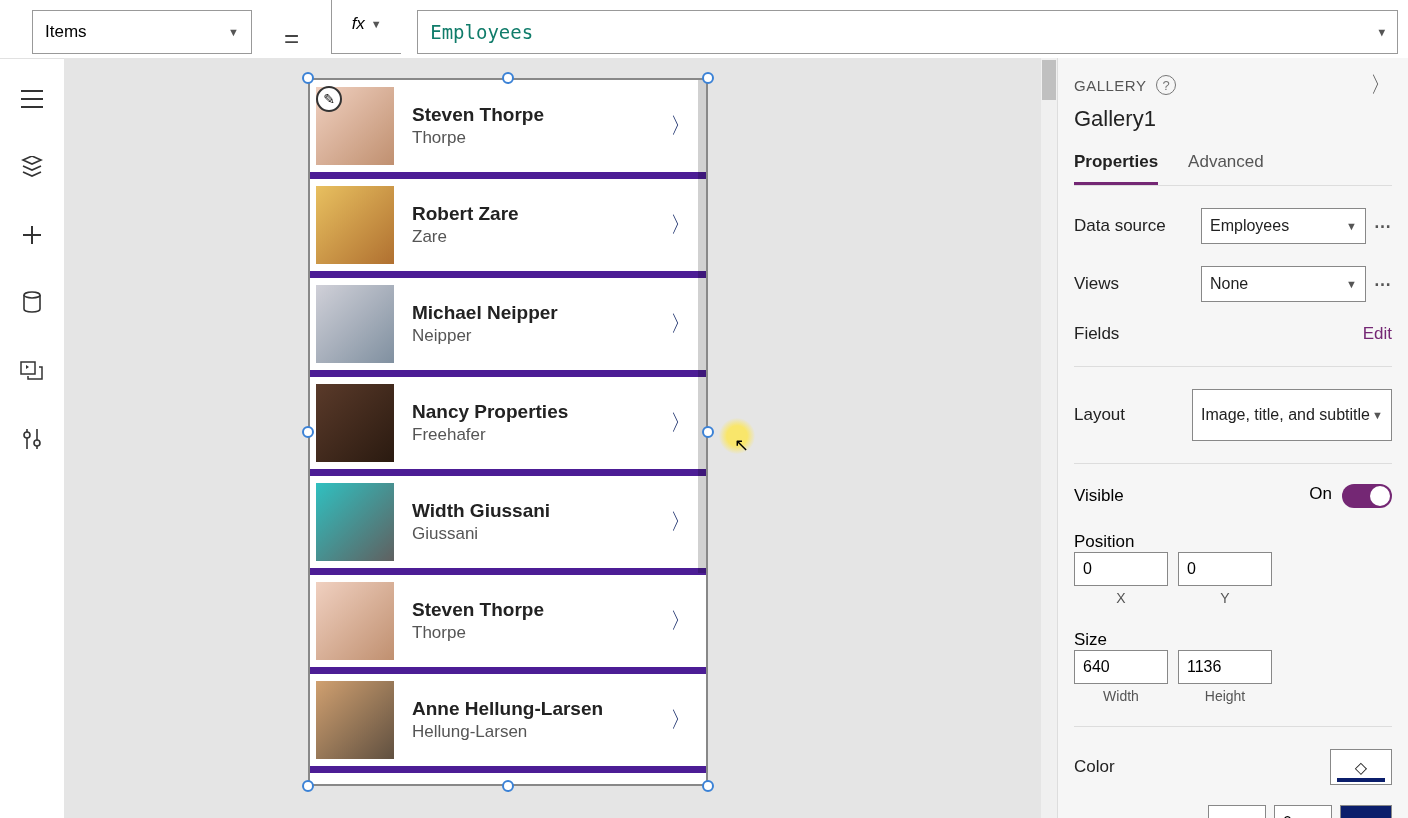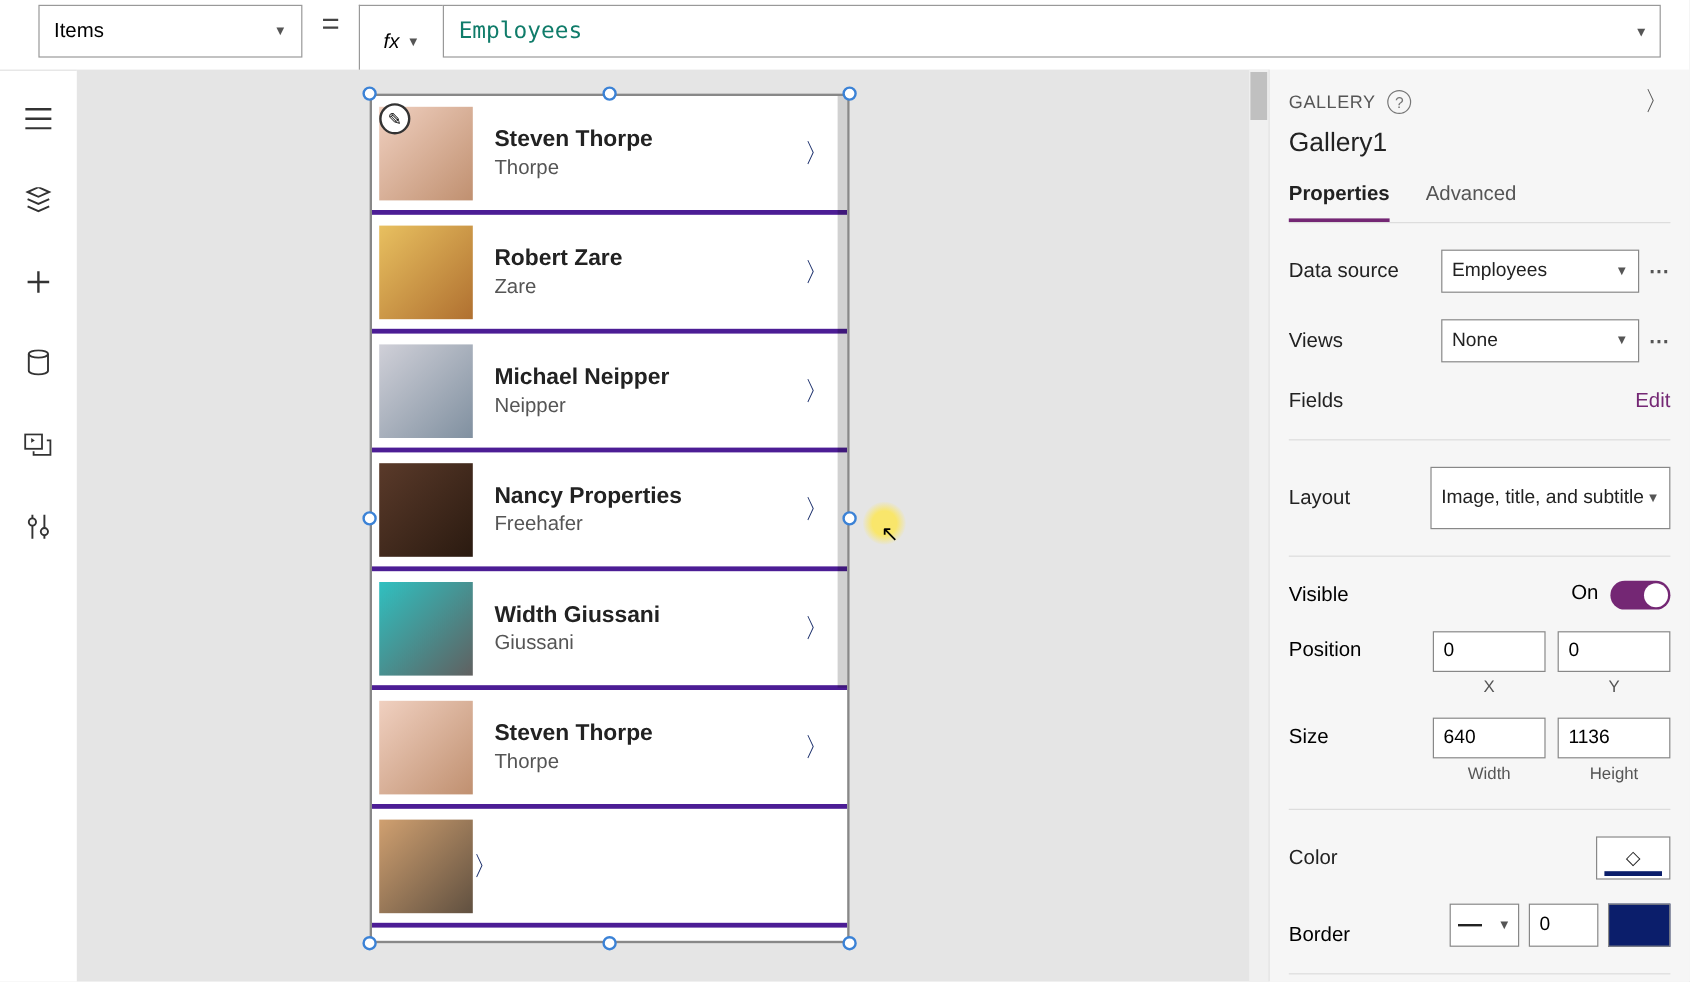--- a/index.html
+++ b/index.html
@@ -1,19 +1,19 @@
 <!DOCTYPE html>
 <html><head>
 <meta charset="utf-8">
 <style>
 * { box-sizing: border-box; margin: 0; padding: 0; }
 body { font-family: "Segoe UI", sans-serif; background: #fff; width: 1408px; height: 818px; overflow: hidden; position: relative; }
 
 
-.formula-bar { display: flex; align-items: flex-start; height: 58px; padding: 4px 24px 4px 32px; }
+.formula-bar { display: flex; align-items: flex-end; height: 58px; padding: 4px 10px 4px 32px; gap: 16px; }
 .prop-dropdown { width: 220px; height: 44px; border: 1px solid #999; display: flex; align-items: center; padding: 0 12px; justify-content: space-between; cursor: pointer; font-size: 17px; }
 .equals { font-size: 26px; color: #444; margin: 0 16px; }
 .fx-box { width: 70px; height: 61px; border: 1px solid #999; border-right: none; display: flex; align-items: center; justify-content: center; gap: 6px; cursor: pointer; }
 .fx-label { font-style: italic; font-size: 17px; font-weight: 500; }
 .formula-input { flex: 1; height: 44px; border: 1px solid #999; display: flex; align-items: center; padding: 0 12px; font-family: Consolas, monospace; font-size: 19px; color: #107c6a; justify-content: space-between; }
 .formula-text { color: #107c6a; }
 
 
 .main { display: flex; height: 760px; }
 .left-rail { width: 64px; background: #fff; border-top: 1px solid #e1e1e1; display: flex; flex-direction: column; align-items: center; padding-top: 28px; gap: 44px; }
@@ -30,21 +30,21 @@
 .sh-tc { top: -6px; left: calc(50% - 6px); }
 .sh-tr { top: -6px; right: -6px; }
 .sh-ml { top: calc(50% - 6px); left: -6px; }
 .sh-mr { top: calc(50% - 6px); right: -6px; }
 .sh-bl { bottom: -6px; left: -6px; }
 .sh-bc { bottom: -6px; left: calc(50% - 6px); }
 .sh-br { bottom: -6px; right: -6px; }
 .gallery { width: 100%; height: 100%; border: 2px solid #888; background: #fff; overflow: hidden; position: relative; }
 .edit-pencil { position: absolute; top: 6px; left: 6px; width: 26px; height: 26px; border: 2px solid #333; border-radius: 50%; background: #fff; display: flex; align-items: center; justify-content: center; z-index: 5; font-size: 14px; }
 .gallery-inner { height: 100%; overflow: hidden; }
-.gallery-item { height: 99px; border-bottom: 4px solid #4c1d95; display: flex; align-items: center; padding: 0 14px 0 6px; }
+.gallery-item { height: 99px; border-bottom: 7px solid #4c1d95; display: flex; align-items: center; padding: 0 14px 0 6px; }
 .avatar { width: 78px; height: 78px; background: linear-gradient(135deg,#c9b89a,#8a7a5e); flex-shrink: 0; }
 .av1 { background: linear-gradient(135deg,#f0d0c0,#c09070); }
 .av2 { background: linear-gradient(135deg,#e8c060,#b07030); }
 .av3 { background: linear-gradient(135deg,#d0d0d8,#8090a0); }
 .av4 { background: linear-gradient(135deg,#5a3a2a,#2a1a10); }
 .av5 { background: linear-gradient(135deg,#30c0c0,#606060); }
 .av6 { background: linear-gradient(135deg,#f0d0c0,#c09070); }
 .av7 { background: linear-gradient(135deg,#d0a070,#605040); }
 .gi-text { flex: 1; padding-left: 18px; }
 .gi-title { font-size: 19px; font-weight: 600; color: #222; }
@@ -75,21 +75,21 @@
 .ellipsis { margin-left: 8px; color: #555; letter-spacing: 1px; cursor: pointer; font-weight: bold; }
 .edit-link { color: #742774; font-size: 17px; cursor: pointer; }
 
 .divider { height: 1px; background: #ddd; margin-top: 22px; }
 
 .toggle-row { display: flex; align-items: center; justify-content: space-between; margin-top: 20px; font-size: 17px; }
 .toggle-right { display: flex; gap: 10px; }
 .toggle { width: 50px; height: 24px; background: #742774; border-radius: 12px; position: relative; cursor: pointer; }
 .toggle-knob { position: absolute; right: 2px; top: 2px; width: 20px; height: 20px; background: #fff; border-radius: 50%; }
 
-.xy-row { display: flex; align-items: flex-start; justify-content: space-between; margin-top: 18px; font-size: 17px; }
+.xy-row { display: flex; align-items: flex-start; justify-content: space-between; margin-top: 18px; font-size: 17px; flex-direction: column; }
 .xy-inputs { display: flex; gap: 10px; }
 .xy-col { display: flex; flex-direction: column; align-items: center; gap: 4px; }
 .num-input { width: 94px; height: 34px; border: 1px solid #888; background: #fff; padding: 0 8px; font-size: 16px; }
 .xy-lbl { font-size: 14px; color: #555; }
 .color-strip { position: absolute; bottom: 2px; left: 6px; right: 6px; height: 4px; }
 .color-box { width: 62px; height: 36px; border: 1px solid #888; position: relative; background: #fff; cursor: pointer; }
 .fill-icon { font-size: 16px; }
 
 .border-row { display: flex; align-items: flex-end; justify-content: space-between; margin-top: 20px; font-size: 17px; }
 .border-controls { display: flex; gap: 8px; align-items: center; }
@@ -217,20 +217,24 @@
           <div class="gallery-item">
             <div class="avatar av6"></div>
             <div class="gi-text">
               <div class="gi-title">Steven Thorpe</div>
               <div class="gi-sub">Thorpe</div>
             </div>
             <div class="gi-chevron">〉</div>
           </div>
           <div class="gallery-item">
             <div class="avatar av7"></div>
+            <div class="gi-text">
+              <div class="gi-title">Anne Hellung-Larsen</div>
+              <div class="gi-sub">Hellung-Larsen</div>
+            </div>
             <div class="gi-chevron">〉</div>
           </div>
         </div>
       </div>
     </div>
     <div class="cursor-spot"></div>
     <div class="cursor-arrow">↖</div>
     <div class="canvas-scroll">
       <div class="scroll-thumb-v"></div>
     </div>

